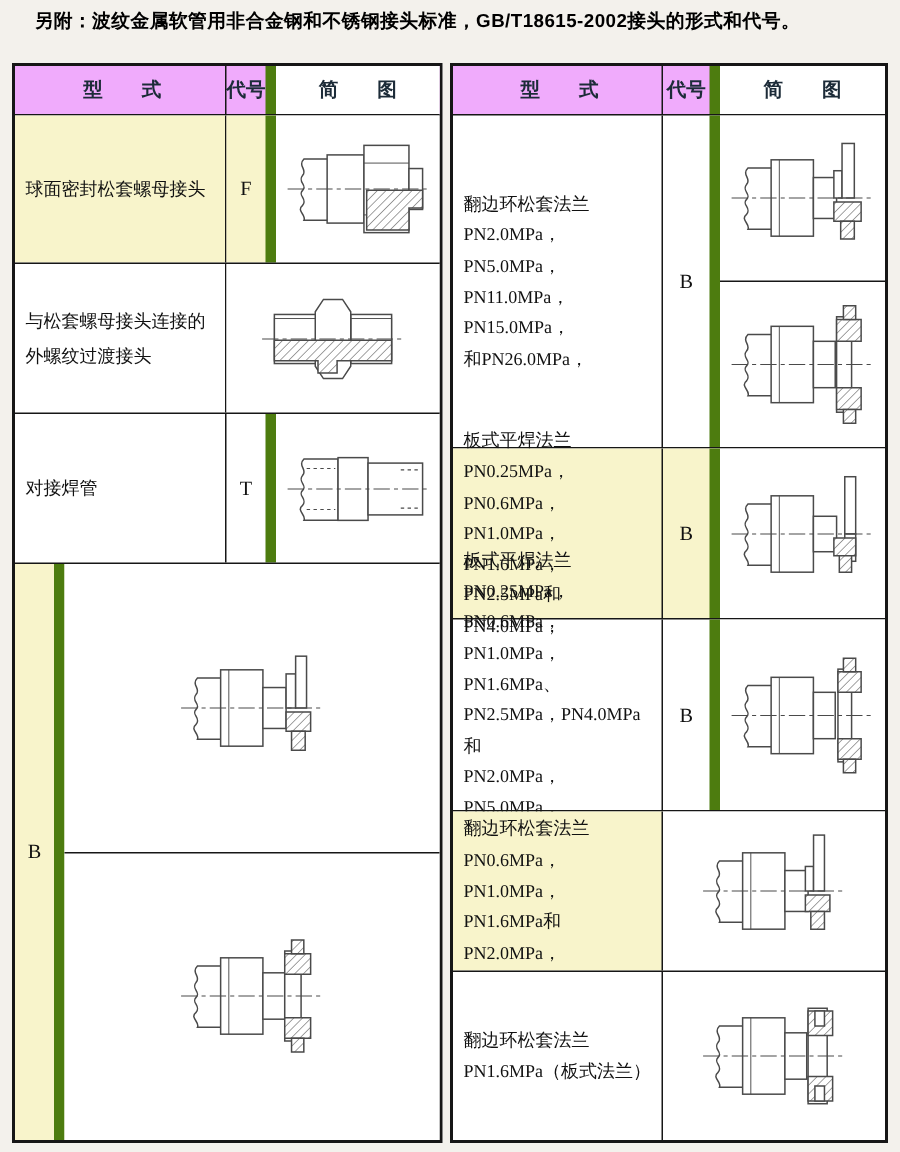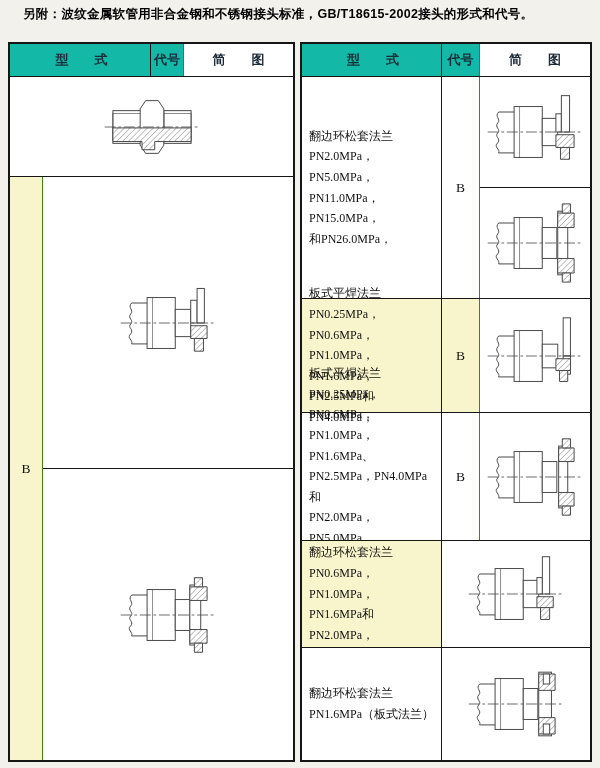--- a/index.html
+++ b/index.html
@@ -18,33 +18,33 @@
     position:absolute;top:42px;
     background:#fff;
     border:2px solid #161616;
     display:flex;flex-direction:column;
     box-sizing:border-box;height:720px;
   }
   #left-table{left:8px;width:287px;}
   #right-table{left:300px;width:292px;}
   .row{display:flex;flex-direction:row;box-sizing:border-box;}
   .row + .row{border-top:1px solid #161616;}
-  .hdr{background:#14b8a6;height:32px;}
+  .hdr{background:#f0abfc;height:32px;}
   .hdr .cell{display:flex;align-items:center;justify-content:center;
     font-size:13px;font-weight:bold;color:#1c2b38;}
   .cell{box-sizing:border-box;}
   .c-type{border-right:1px solid #161616;display:flex;align-items:center;
     padding:4px 4px 4px 7px;font-size:12px;line-height:1.85;}
   .c-type .txt{white-space:pre-line;}
   #right-table .c-type{line-height:1.72;}
   #left-table .c-type{width:141px;}
   #left-table .c-code{width:33px;}
   #right-table .c-type{width:140px;}
   #right-table .c-code{width:38px;}
-  .c-code{border-right:1px solid #4d7c0f;display:flex;align-items:center;justify-content:center;
+  .c-code{border-right:7px solid #4d7c0f;display:flex;align-items:center;justify-content:center;
     font-family:"Liberation Serif","DejaVu Serif",serif;font-size:13.5px;}
   .c-diag{flex:1;display:flex;flex-direction:column;background:#fff;}
   .diag-sub{flex:1;display:flex;align-items:center;justify-content:center;overflow:hidden;}
   .diag-sub + .diag-sub{border-top:1px solid #161616;}
   .alt .c-type,.alt .c-code{background:#f8f4cb;}
   .pn{font-family:"Liberation Serif","DejaVu Serif",serif;}
   .diag-svg{width:100px;height:82px;}
   .diag-svg rect,.diag-svg path,.diag-svg line{stroke:#4a4a4a;stroke-width:1.1;fill:none;}
   .diag-svg .w{fill:#ffffff;}
   .diag-svg .h{fill:url(#hx);}
@@ -67,38 +67,82 @@
 <div class="page-title">另附：波纹金属软管用非合金钢和不锈钢接头标准，GB/T18615-2002接头的形式和代号。</div>
 
 <div class="tbl" id="left-table">
   <div class="row hdr">
     <div class="cell c-type">型　　式</div>
     <div class="cell c-code">代号</div>
     <div class="cell c-diag" style="align-items:center;justify-content:center;flex-direction:row;display:flex;">简　　图</div>
   </div>
 
 
+  <div class="row alt" style="height:99px">
+    <div class="cell c-type">
+        <span class="txt">球面密封松套螺母接头</span>
+      </div>
+    <div class="cell c-code">F</div>
+    <div class="cell c-diag">
+      <div class="diag-sub">
+        <svg class="diag-svg" viewBox="0 0 110 90">
+          <path class="w" d="M34 23 H15 c-5 5 3 8 -1 12 c-4 5 4 7 0 11 c-4 4 4 6 0 11 c-5 4 3 7 1 11 H34 Z"></path>
+          <rect class="w" x="32" y="20" width="27" height="50"></rect>
+          <rect class="w" x="59" y="13" width="33" height="64"></rect>
+          <line class="thin" x1="59" y1="26" x2="92" y2="26"></line>
+            <line class="thin" x1="59" y1="64" x2="92" y2="64"></line>
+          <rect class="w" x="92" y="30" width="10" height="30"></rect>
+          <path class="h" d="M61 46 H102 V59 H92 V75 H61 Z"></path>
+          <line class="cl" x1="3" y1="45" x2="107" y2="45"></line>
+        </svg>
+      </div>
+    </div>
+  </div>
 
   <div class="row" style="height:100px">
+    <div class="cell c-type">
+        <span class="txt">与松套螺母接头连接的
+外螺纹过渡接头</span>
+      </div>
     <div class="cell c-diag">
       <div class="diag-sub">
         <svg class="diag-svg" viewBox="0 0 110 90">
           <rect class="w" x="12" y="27" width="32" height="36"></rect>
             <rect class="thin" x="12" y="30" width="32" height="30"></rect>
           <rect class="w" x="68" y="27" width="30" height="36"></rect>
             <rect class="thin" x="68" y="30" width="30" height="30"></rect>
           <path class="w" d="M48 16 h14 l6 9 v40 l-6 9 h-14 l-6 -9 v-40 Z"></path>
           <path class="h" d="M12 46 H98 V61 H58 V70 H44 V61 H12 Z"></path>
           <line class="cl" x1="3" y1="45" x2="107" y2="45"></line>
         </svg>
       </div>
     </div>
   </div>
 
 
+  <div class="row" style="height:100px">
+    <div class="cell c-type">
+        <span class="txt">对接焊管</span>
+      </div>
+    <div class="cell c-code">T</div>
+    <div class="cell c-diag">
+      <div class="diag-sub">
+        <svg class="diag-svg" viewBox="0 0 110 90">
+          <path class="w" d="M40 23 H15 c-5 5 3 8 -1 12 c-4 5 4 7 0 11 c-4 4 4 6 0 11 c-5 4 3 7 1 11 H40 Z"></path>
+          <line class="dsh" x1="17" y1="30" x2="38" y2="30"></line>
+            <line class="dsh" x1="17" y1="60" x2="38" y2="60"></line>
+          <rect class="w" x="40" y="22" width="22" height="46"></rect>
+          <rect class="w" x="62" y="26" width="40" height="38"></rect>
+          <line class="dsh" x1="86" y1="31" x2="100" y2="31"></line>
+            <line class="dsh" x1="86" y1="59" x2="100" y2="59"></line>
+          <line class="cl" x1="3" y1="45" x2="107" y2="45"></line>
+        </svg>
+      </div>
+    </div>
+  </div>
 
   <div class="row alt" style="flex:1">
     <div class="cell c-code">B</div>
     <div class="cell c-diag">
       <div class="diag-sub">
         <svg class="diag-svg" viewBox="0 0 110 90">
           <path class="w" d="M34 23 H15 c-5 5 3 8 -1 12 c-4 5 4 7 0 11 c-4 4 4 6 0 11 c-5 4 3 7 1 11 H34 Z"></path>
           <rect class="w" x="32" y="17" width="31" height="56"></rect>
             <line class="thin" x1="38" y1="17" x2="38" y2="73"></line>
           <rect class="w" x="63" y="30" width="17" height="30"></rect>

